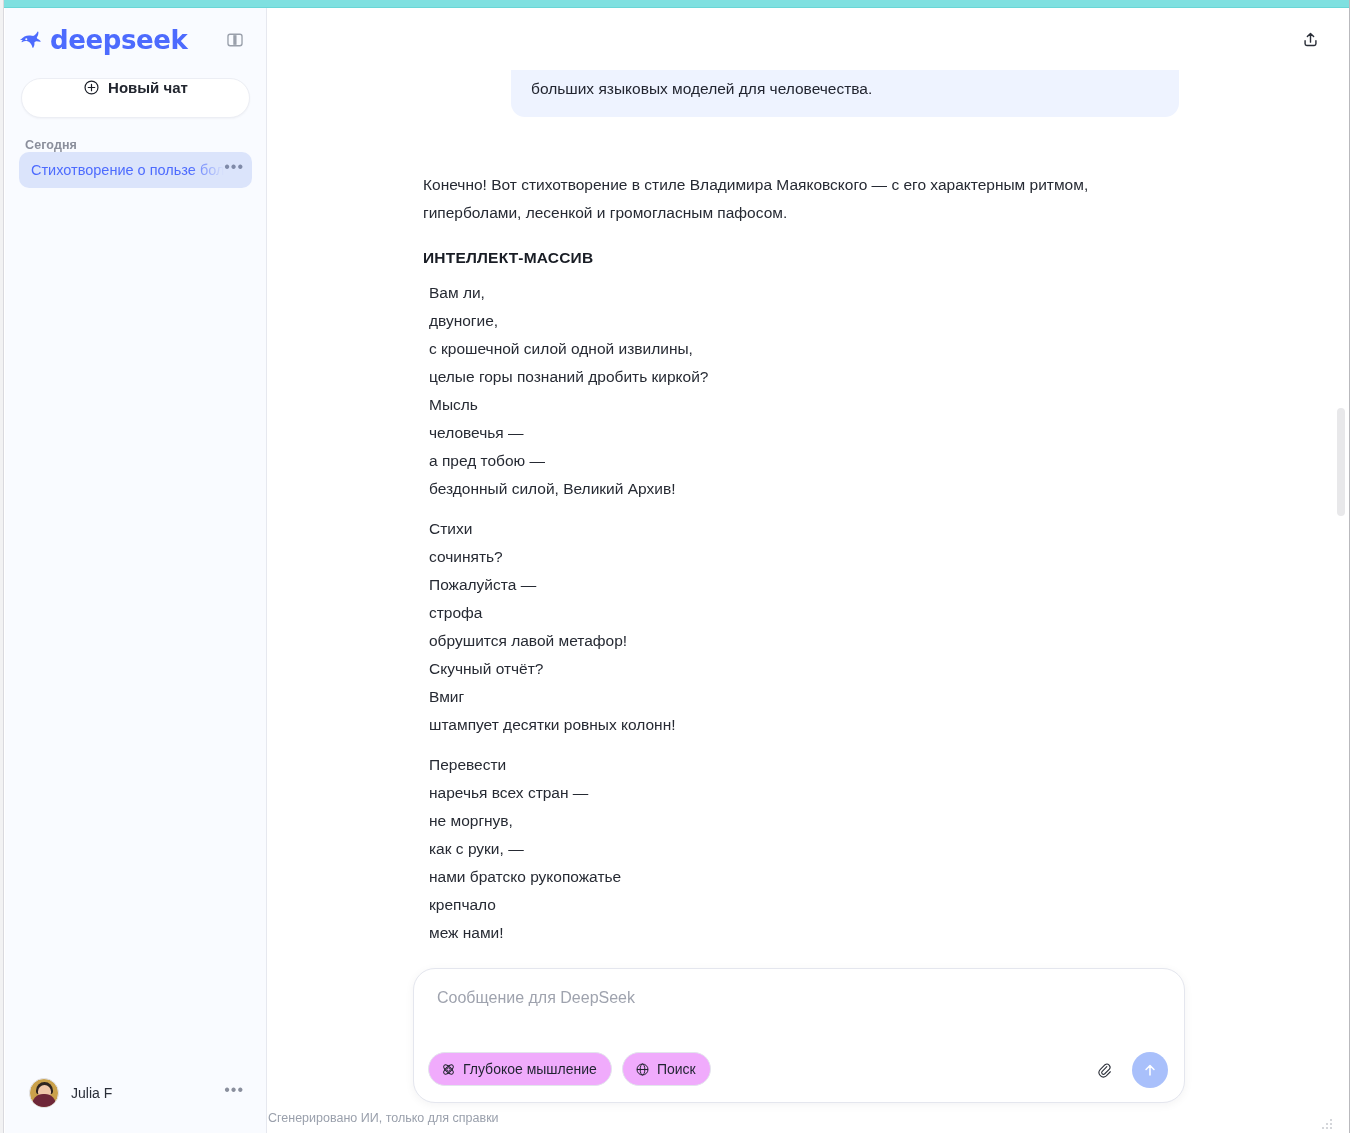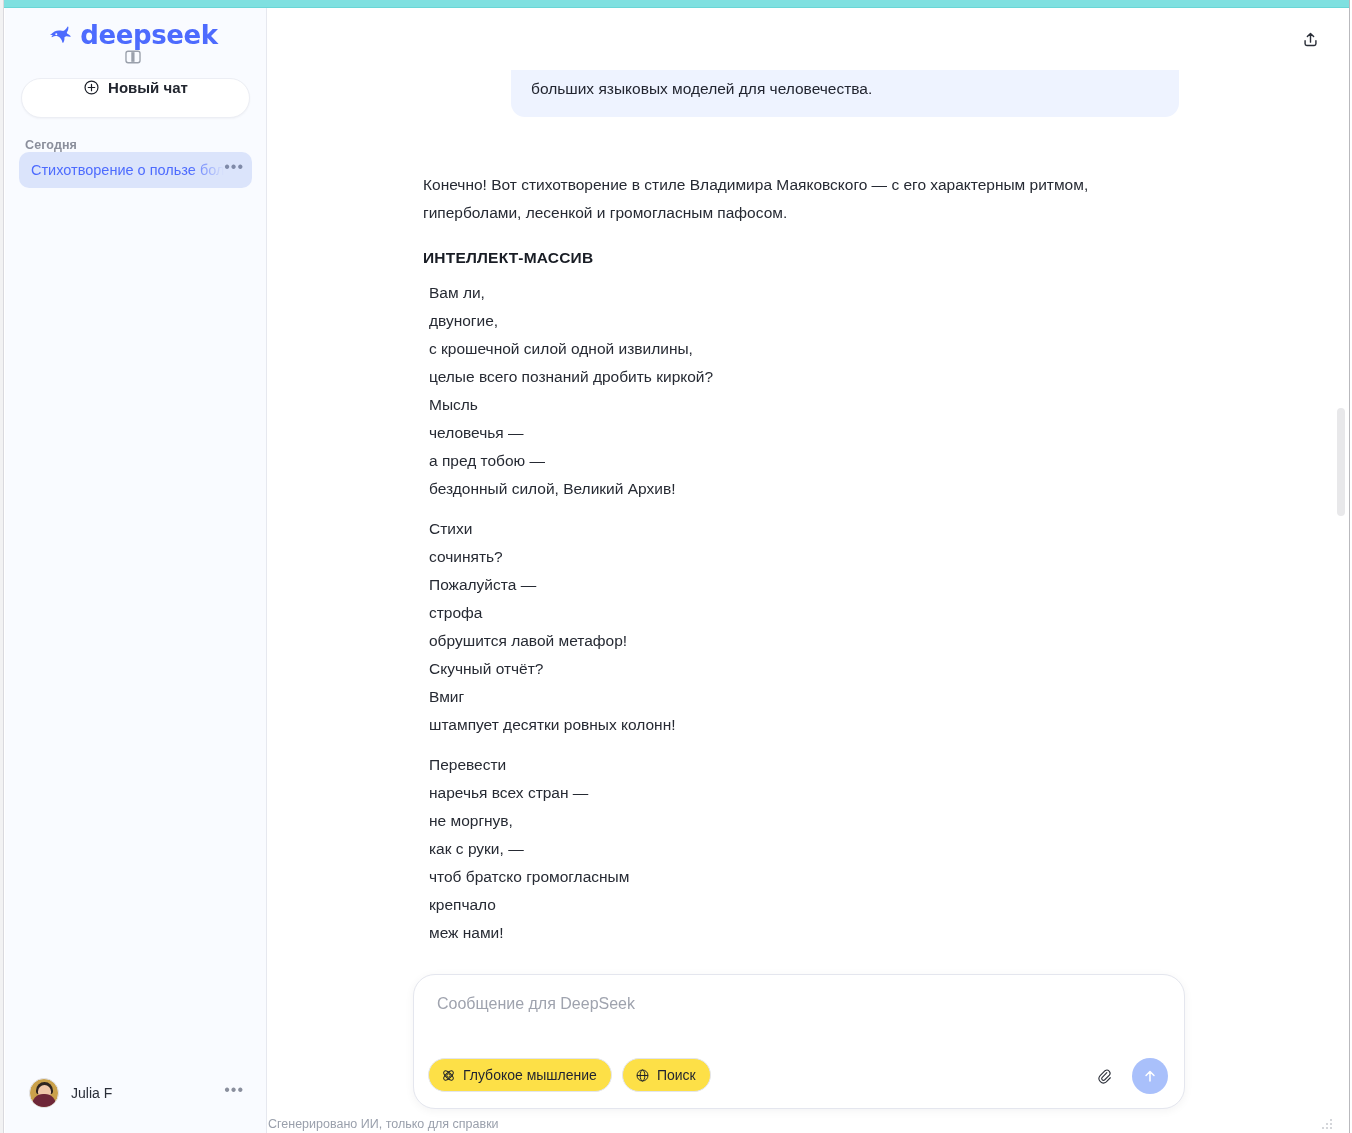--- a/index.html
+++ b/index.html
@@ -67,21 +67,20 @@
     display: flex;
     flex-direction: column;
   }
 
   .sidebar-header {
     display: flex;
     align-items: center;
     justify-content: space-between;
     padding: 14px 18px 6px 13px;
     height: 56px;
-    flex-direction: column;
   }
 
   .logo-wrap { display: flex; align-items: center; gap: 6px; }
   .logo-whale { width: 26px; height: 26px; display: block; }
   .logo-word {
     font-size: 26px;
     line-height: 26px;
     font-weight: 700;
     color: #4d6bfe;
     letter-spacing: -0.4px;
@@ -301,20 +300,21 @@
     pointer-events: none;
   }
 
   
   .composer-wrap {
     position: absolute;
     left: 0; bottom: 0;
     width: 1062px;
     background: #ffffff;
     z-index: 20;
+    padding-bottom: 6px;
   }
   .composer {
     width: 772px;
     margin: 0 auto;
     height: 135px;
     background: #ffffff;
     border: 1px solid #e4e6ee;
     border-radius: 22px;
     box-shadow: 0 2px 10px rgba(16,24,40,.05);
     position: relative;
@@ -333,21 +333,21 @@
     align-items: center;
   }
   .chip {
     height: 34px;
     border: 1px solid #e3e5ed;
     border-radius: 17px;
     display: flex;
     align-items: center;
     gap: 7px;
     padding: 0 14px 0 12px;
-    background: #fde047;
+    background: #f0abfc;
     cursor: pointer;
     font-size: 14px;
     color: #1f2330;
     white-space: nowrap;
   }
 
   .composer-actions {
     position: absolute;
     right: 16px; bottom: 14px;
     display: flex;
@@ -481,21 +481,21 @@
 
         <div class="assistant-msg">
           <p class="assistant-para">Конечно! Вот стихотворение в стиле Владимира Маяковского — с его характерным ритмом, гиперболами, лесенкой и громогласным пафосом.</p>
 
           <div class="poem-heading">ИНТЕЛЛЕКТ-МАССИВ</div>
 
           <div class="poem-stanza">
             <div class="poem-line">Вам ли,</div>
             <div class="poem-line">двуногие,</div>
             <div class="poem-line">с крошечной силой одной извилины,</div>
-            <div class="poem-line">целые всего познаний дробить киркой?</div>
+            <div class="poem-line">целые горы познаний дробить киркой?</div>
             <div class="poem-line">Мысль</div>
             <div class="poem-line">человечья —</div>
             <div class="poem-line">а пред тобою —</div>
             <div class="poem-line">бездонный силой, Великий Архив!</div>
           </div>
 
           <div class="poem-stanza">
             <div class="poem-line">Стихи</div>
             <div class="poem-line">сочинять?</div>
             <div class="poem-line">Пожалуйста —</div>
@@ -504,21 +504,21 @@
             <div class="poem-line">Скучный отчёт?</div>
             <div class="poem-line">Вмиг</div>
             <div class="poem-line">штампует десятки ровных колонн!</div>
           </div>
 
           <div class="poem-stanza">
             <div class="poem-line">Перевести</div>
             <div class="poem-line">наречья всех стран —</div>
             <div class="poem-line">не моргнув,</div>
             <div class="poem-line">как с руки, —</div>
-            <div class="poem-line">чтоб братско громогласным</div>
+            <div class="poem-line">нами братско рукопожатье</div>
             <div class="poem-line">крепчало</div>
             <div class="poem-line">меж нами!</div>
           </div>
         </div>
 
       </div>
     </div>
 
     <div class="composer-fade"></div>
 

